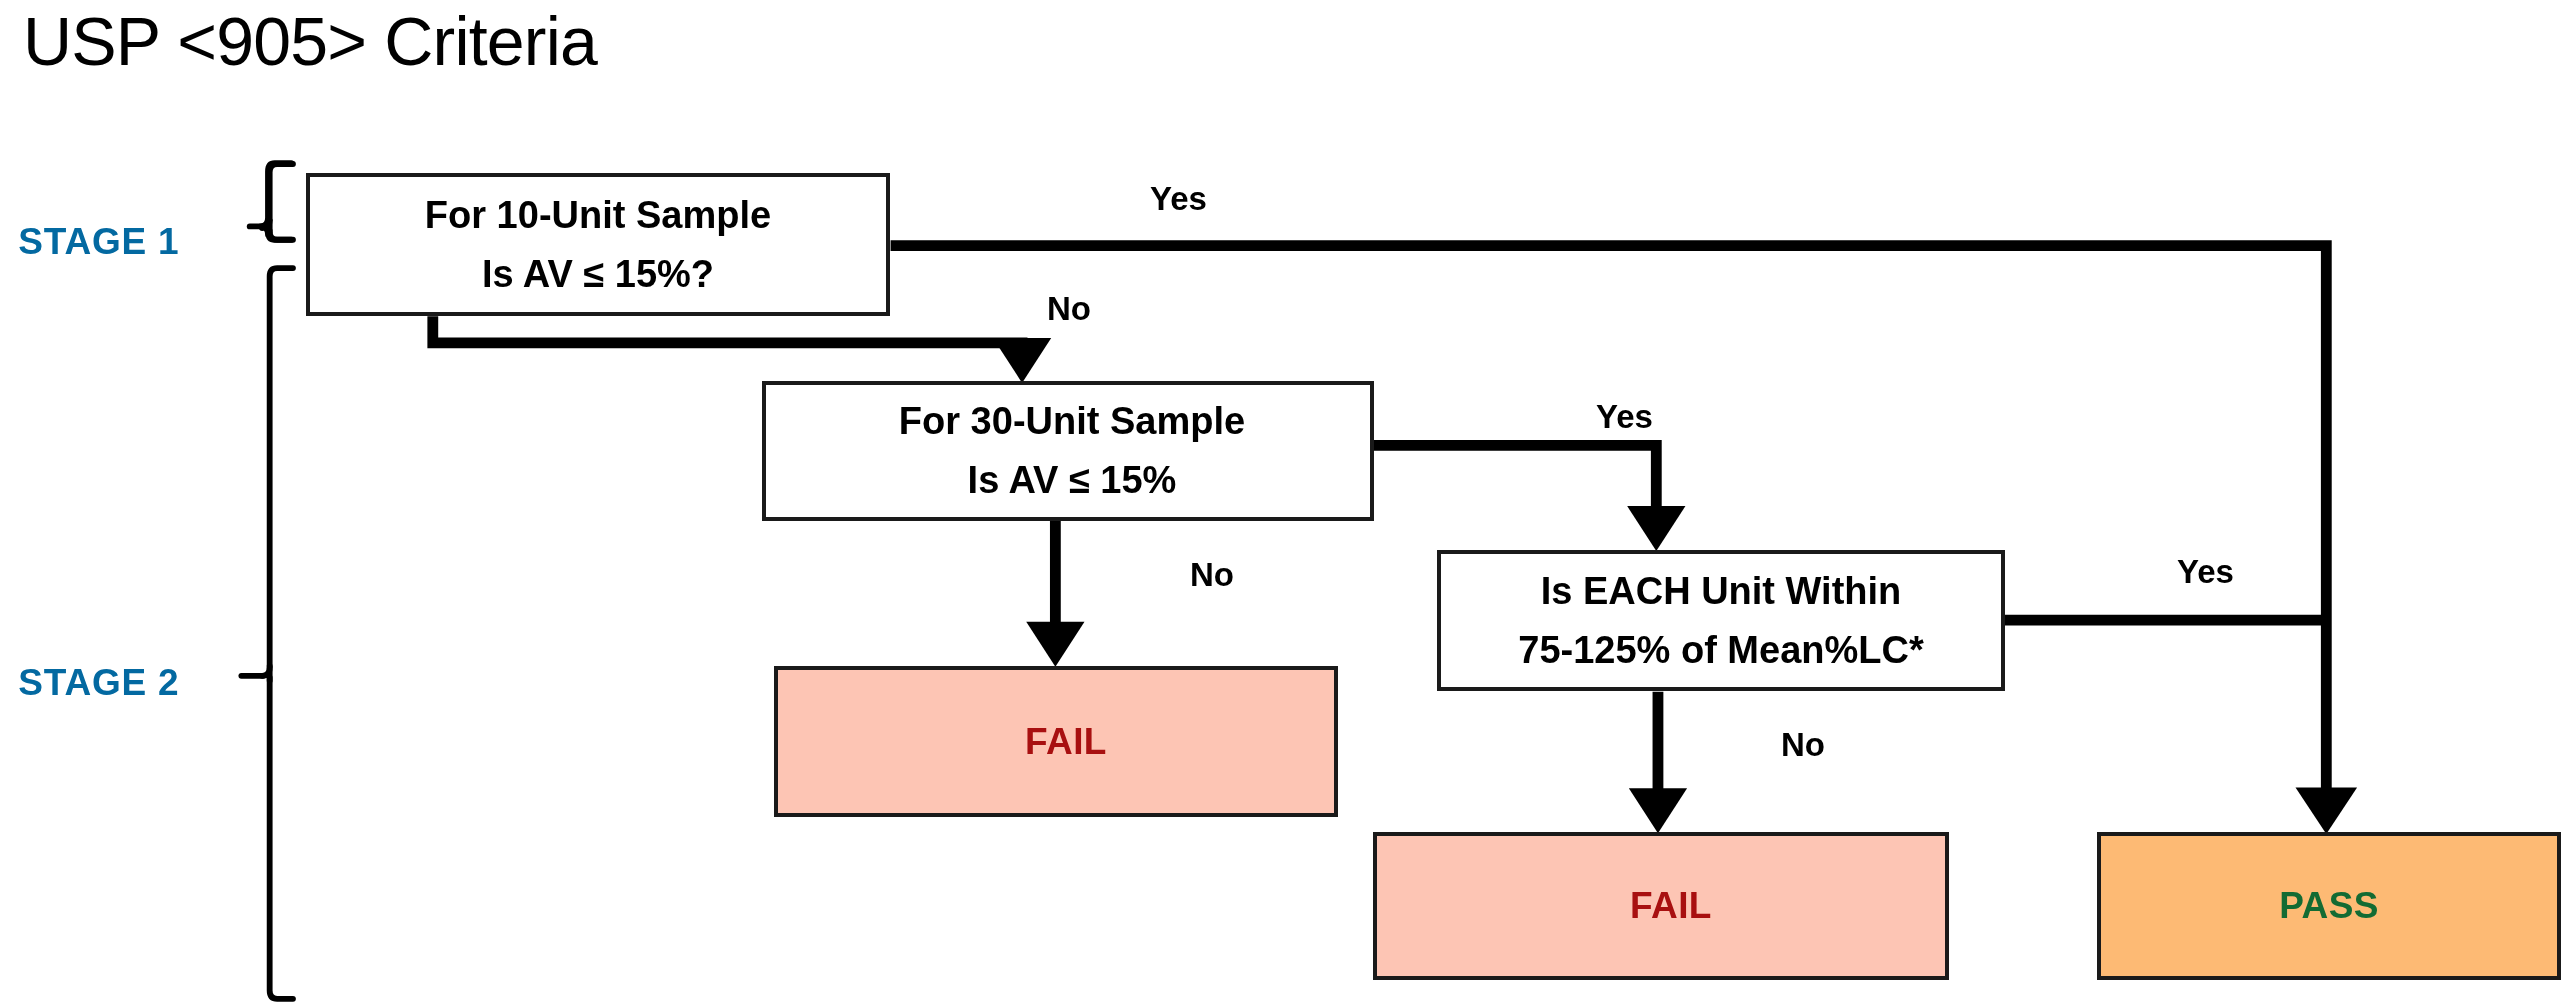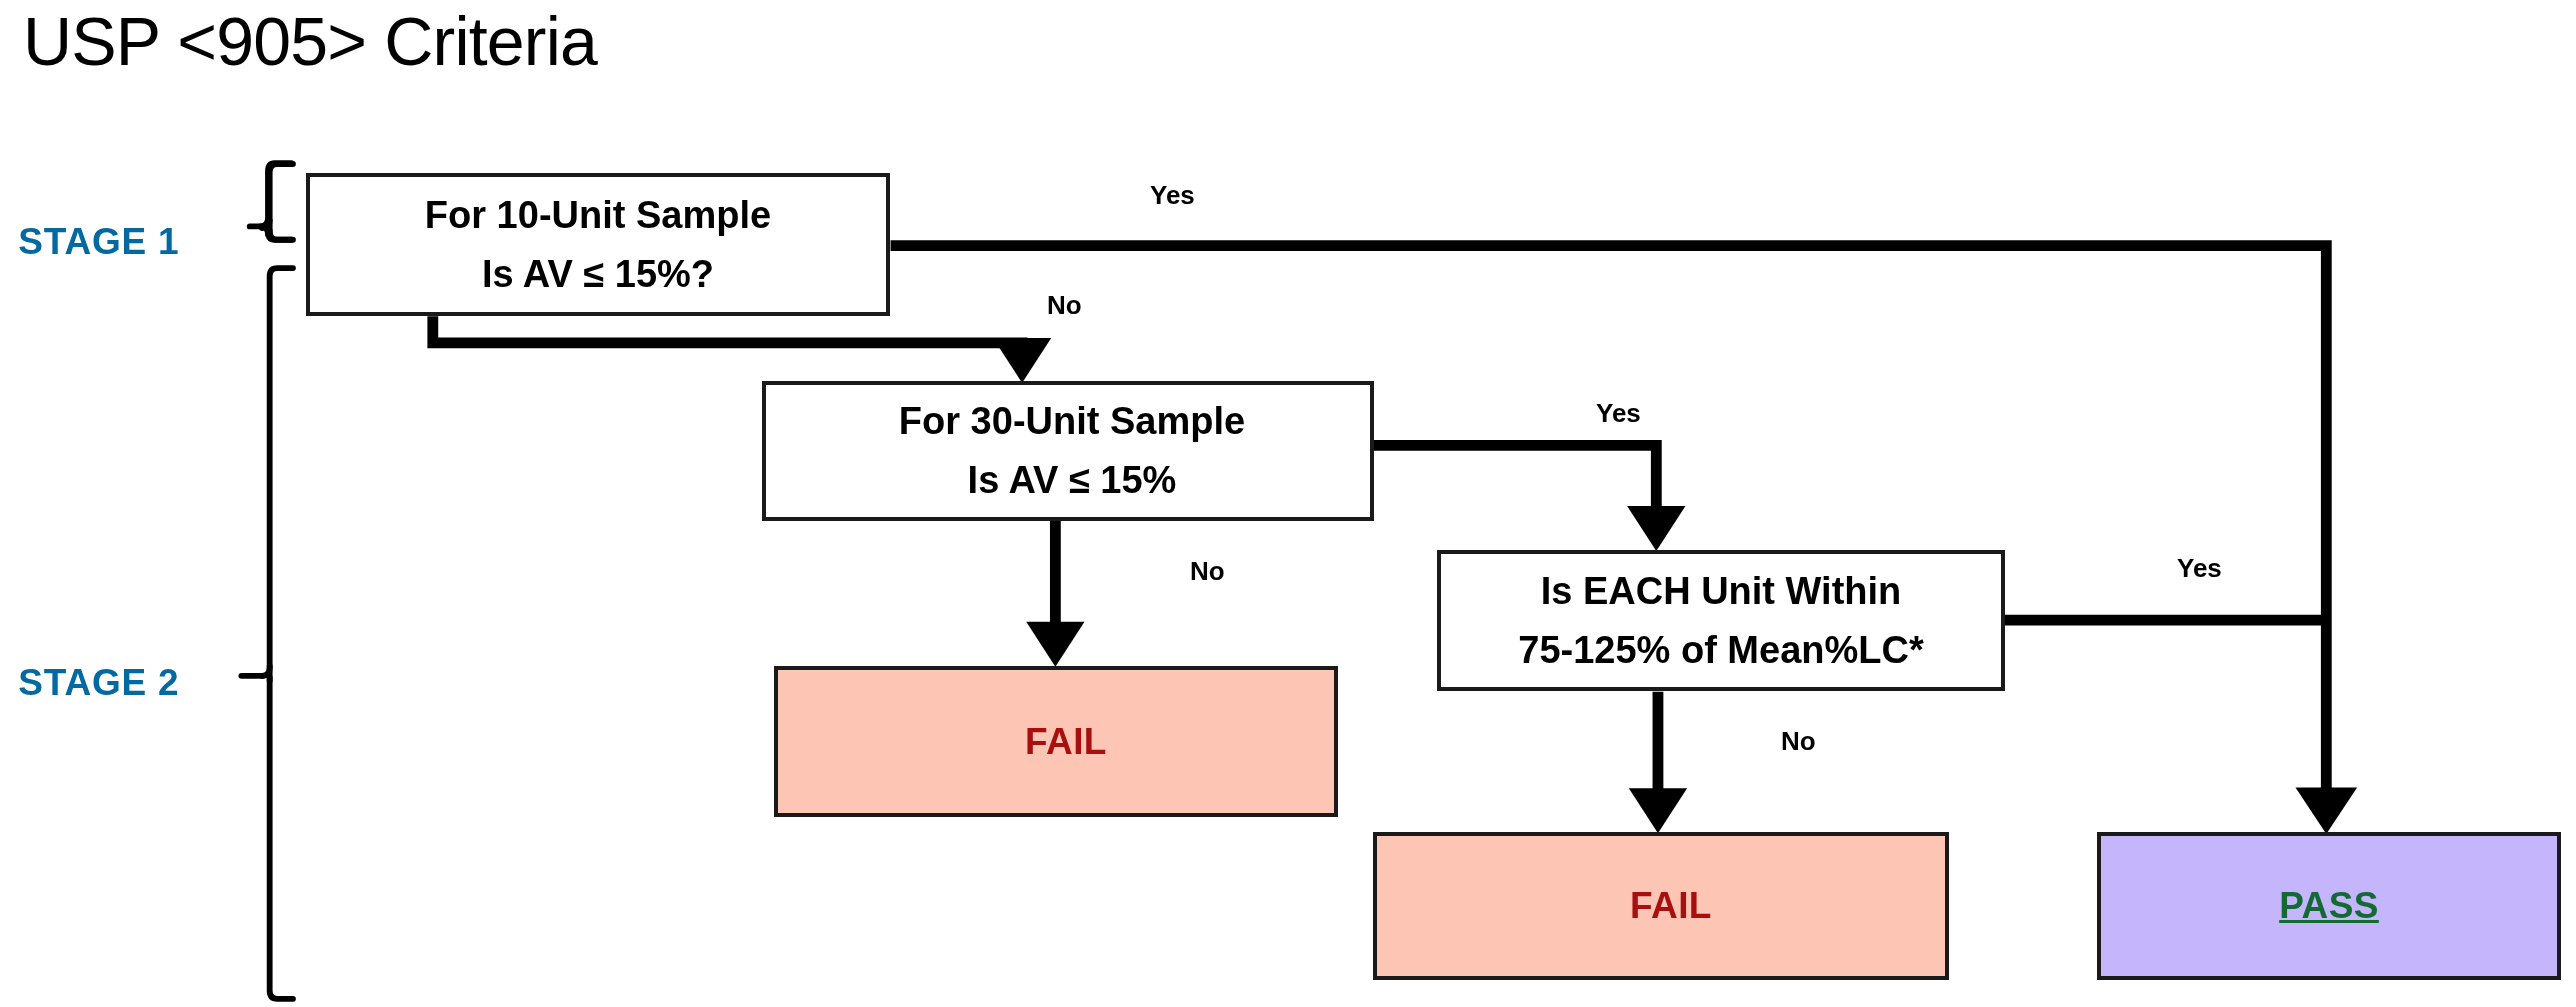--- a/index.html
+++ b/index.html
@@ -69,35 +69,34 @@
 
   .fail-box {
     background: #fdc5b4;
     color: #a81010;
     font-size: 37px;
     font-weight: bold;
     letter-spacing: 0.4px;
     padding-left: 20px;
   }
   .pass-box {
-    background: #c4b5fd;
+    background: #fdba74;
     color: #136b33;
     font-size: 37px;
     font-weight: bold;
     letter-spacing: 0.4px;
-    text-decoration: underline;
   }
   #node-fail-1 { left: 774px;  top: 666px;  width: 564px; height: 151px; }
   #node-fail-2 { left: 1373px; top: 832px; width: 576px; height: 148px; }
   #node-pass   { left: 2097px; top: 832px; width: 464px; height: 148px; }
 
   
   .edge-label {
     position: absolute;
-    font-size: 26px;
+    font-size: 33px;
     font-weight: bold;
     color: #000000;
     white-space: nowrap;
     z-index: 4;
   }
   #label-yes-1 { left: 1150px; top: 180px; }
   #label-no-1  { left: 1047px; top: 290px; }
   #label-yes-2 { left: 1596px; top: 398px; }
   #label-no-2  { left: 1190px; top: 556px; }
   #label-yes-3 { left: 2177px; top: 553px; }

